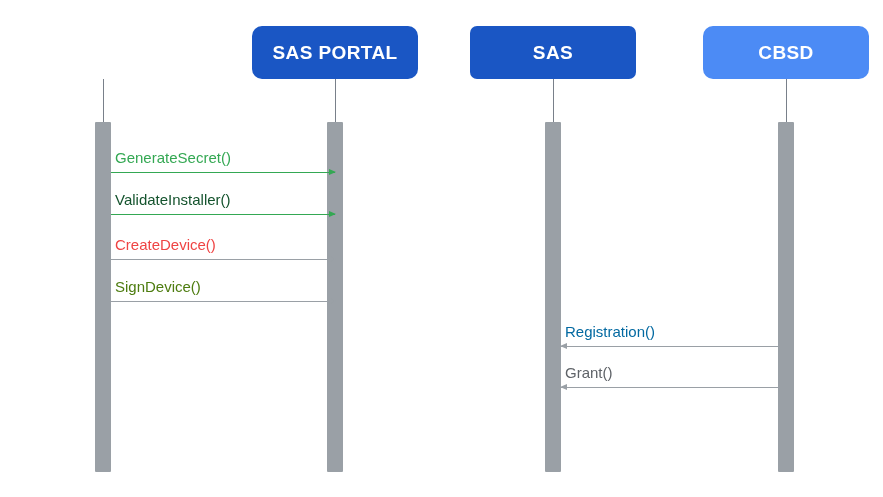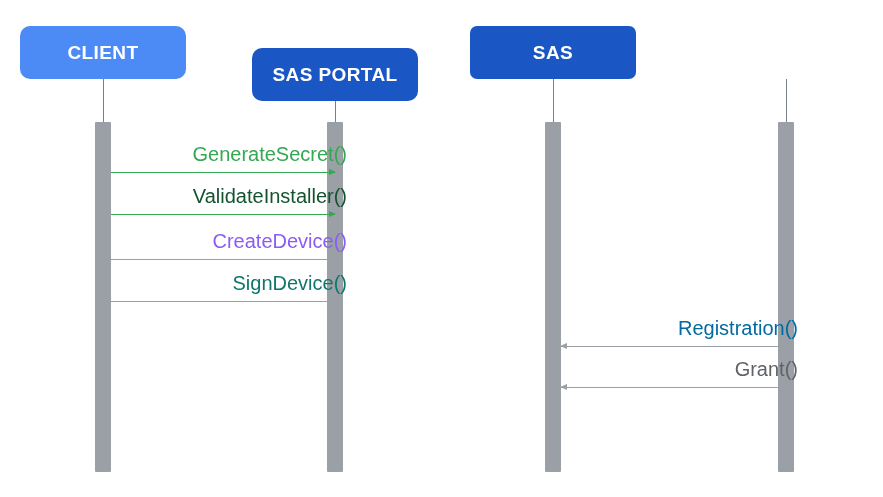--- a/index.html
+++ b/index.html
@@ -48,24 +48,24 @@
   }
   .message-line {
     position: absolute;
     left: 0;
     top: 0;
     height: 1px;
     width: 100%;
   }
   .message-label {
     position: absolute;
-    left: 12px;
+    left: 4px;
     width: 100%;
-    text-align: right;
-    font-size: 20px;
+    text-align: left;
+    font-size: 15px;
     white-space: nowrap;
     bottom: 6px;
     user-select: none;
   }
   .arrowhead {
     position: absolute;
     top: -3.5px;
     width: 0;
     height: 0;
     border-top: 3.5px solid transparent;
@@ -82,65 +82,65 @@
     border-right-style: solid;
   }
 </style>
 </head>
 <body>
 
 <div id="diagram-root">
 
   <div class="lifeline" style="left:103px; top:79px; height:43px;"></div>
   <div class="activation-bar" style="left:95px; top:122px; width:16px; height:350px;"></div>
-  <div class="participant-box" style="left:20px; top:26px; width:166px; height:53px; background:#4c8bf5;">
-    <span>CLIENT</span>
-  </div>
 
   <div class="lifeline" style="left:335px; top:79px; height:43px;"></div>
   <div class="activation-bar" style="left:327px; top:122px; width:16px; height:350px;"></div>
-  <div class="participant-box" style="left:252px; top:26px; width:166px; height:53px; background:#1a56c4;margin-top:22px;">
+  <div class="participant-box" style="left:252px; top:26px; width:166px; height:53px; background:#1a56c4;">
     <span>SAS PORTAL</span>
   </div>
 
   <div class="lifeline" style="left:553px; top:79px; height:43px;"></div>
   <div class="activation-bar" style="left:545px; top:122px; width:16px; height:350px;"></div>
   <div class="participant-box" style="left:470px; top:26px; width:166px; height:53px; background:#1a56c4;border-radius:7px;">
     <span>SAS</span>
   </div>
 
   <div class="lifeline" style="left:786px; top:79px; height:43px;"></div>
   <div class="activation-bar" style="left:778px; top:122px; width:16px; height:350px;"></div>
+  <div class="participant-box" style="left:703px; top:26px; width:166px; height:53px; background:#4c8bf5;">
+    <span>CBSD</span>
+  </div>
 
   <div class="message" style="left:111px; top:172px; width:224px;">
     <div class="message-line" style="background:#34a853;">
       <span class="arrowhead right" style="border-left-color:#34a853;"></span>
     </div>
     <div class="message-label" style="color:#34a853;">GenerateSecret()</div>
   </div>
 
   <div class="message" style="left:111px; top:214px; width:224px;">
     <div class="message-line" style="background:#34a853;">
       <span class="arrowhead right" style="border-left-color:#34a853;"></span>
     </div>
     <div class="message-label" style="color:#14532d;">ValidateInstaller()</div>
   </div>
 
   <div class="message" style="left:111px; top:259px; width:224px;">
     <div class="message-line" style="background:#9aa0a6;">
       <span class="arrowhead right" style="border-left-color:#9aa0a6;"></span>
     </div>
-    <div class="message-label" style="color:#8b5cf6;">CreateDevice()</div>
+    <div class="message-label" style="color:#ef4444;">CreateDevice()</div>
   </div>
 
   <div class="message" style="left:111px; top:301px; width:224px;">
     <div class="message-line" style="background:#9aa0a6;">
       <span class="arrowhead right" style="border-left-color:#9aa0a6;"></span>
     </div>
-    <div class="message-label" style="color:#0f766e;">SignDevice()</div>
+    <div class="message-label" style="color:#4d7c0f;">SignDevice()</div>
   </div>
 
   <div class="message" style="left:561px; top:346px; width:225px;">
     <div class="message-line" style="background:#9aa0a6;">
       <span class="arrowhead left" style="border-right-color:#9aa0a6;"></span>
     </div>
     <div class="message-label" style="color:#0369a1;">Registration()</div>
   </div>
 
   <div class="message" style="left:561px; top:387px; width:225px;">

